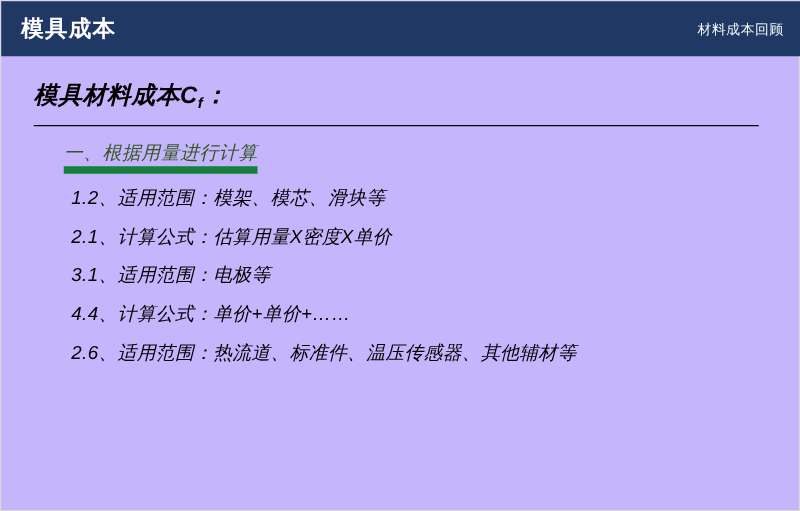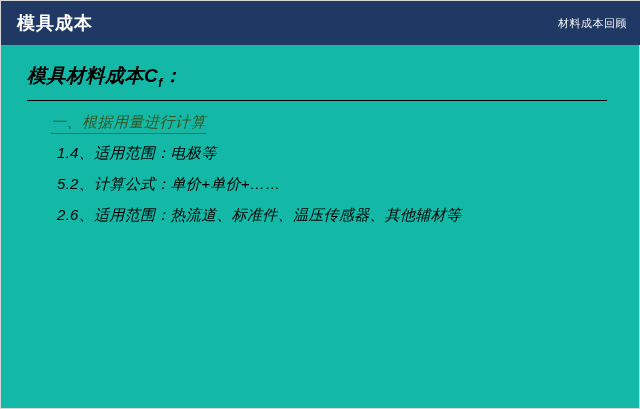--- a/index.html
+++ b/index.html
@@ -10,21 +10,21 @@
     width: 640px;
     height: 409px;
     background: #ffffff;
     font-family: "Liberation Sans", sans-serif;
     overflow: hidden;
   }
   .slide {
     position: relative;
     width: 640px;
     height: 409px;
-    background: #14b8a6;
+    background: #c4b5fd;
     box-sizing: border-box;
     border: 1px solid #d8d8d8;
   }
   
   .header {
     position: absolute;
     left: 0;
     top: 0;
     width: 640px;
     height: 44px;
@@ -79,21 +79,21 @@
   }
   .section {
     margin: 0 0 0 0;
   }
   .section-title {
     font-size: 15px;
     color: #375623;
     margin: 0 0 2px 24px;
     letter-spacing: 0.5px;
     display: inline-block;
-    border-bottom: 1px solid #15803d;
+    border-bottom: 6px solid #15803d;
     padding-bottom: 1px;
   }
   .section-title-wrap {
     margin-bottom: 8px;
   }
   .item {
     font-size: 15px;
     color: #000000;
     margin: 0 0 12px 30px;
     letter-spacing: 0.3px;
@@ -113,25 +113,27 @@
 
     <div>
       <span class="main-heading"><span>模具材料成本C</span><span class="sub">f</span><span>：</span></span>
     </div>
     <div class="underline"></div>
 
     <div class="section">
       <div class="section-title-wrap">
         <span class="section-title">一、根据用量进行计算</span>
       </div>
+      <div class="item">1.2、适用范围：模架、模芯、滑块等</div>
     </div>
 
     <div class="section">
-      <div class="item">1.4、适用范围：电极等</div>
+      <div class="item">2.1、计算公式：估算用量X密度X单价</div>
+      <div class="item">3.1、适用范围：电极等</div>
     </div>
 
     <div class="section">
-      <div class="item">5.2、计算公式：单价+单价+……</div>
+      <div class="item">4.4、计算公式：单价+单价+……</div>
       <div class="item">2.6、适用范围：热流道、标准件、温压传感器、其他辅材等</div>
     </div>
 
   </div>
 </div>
 
 </body></html>

